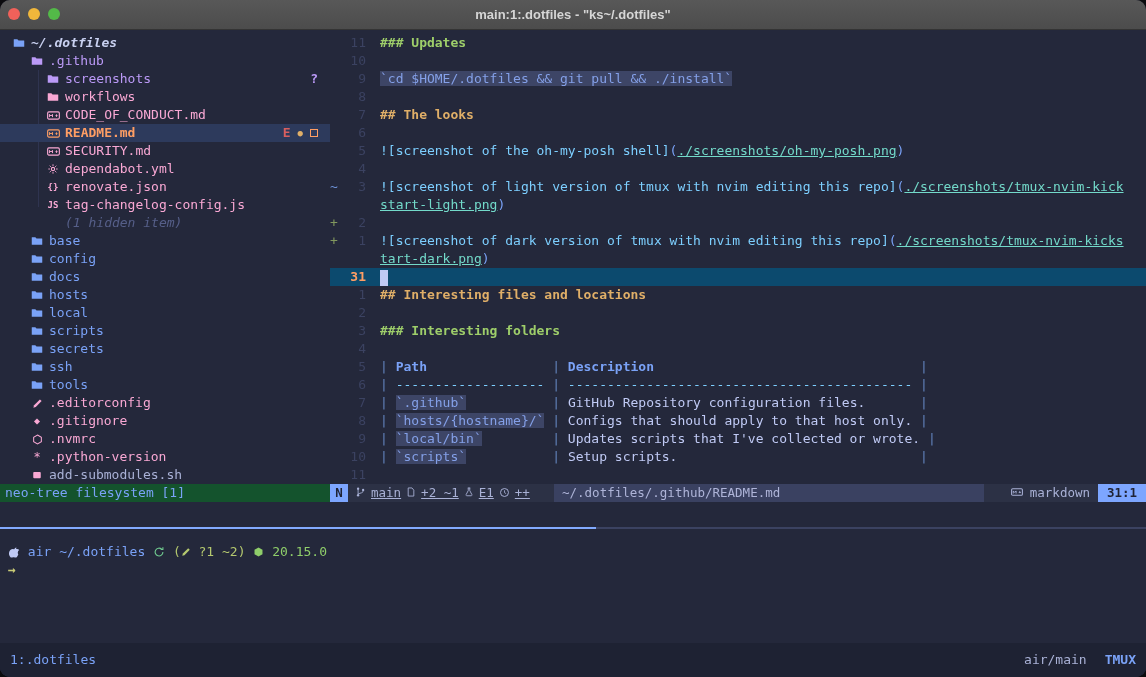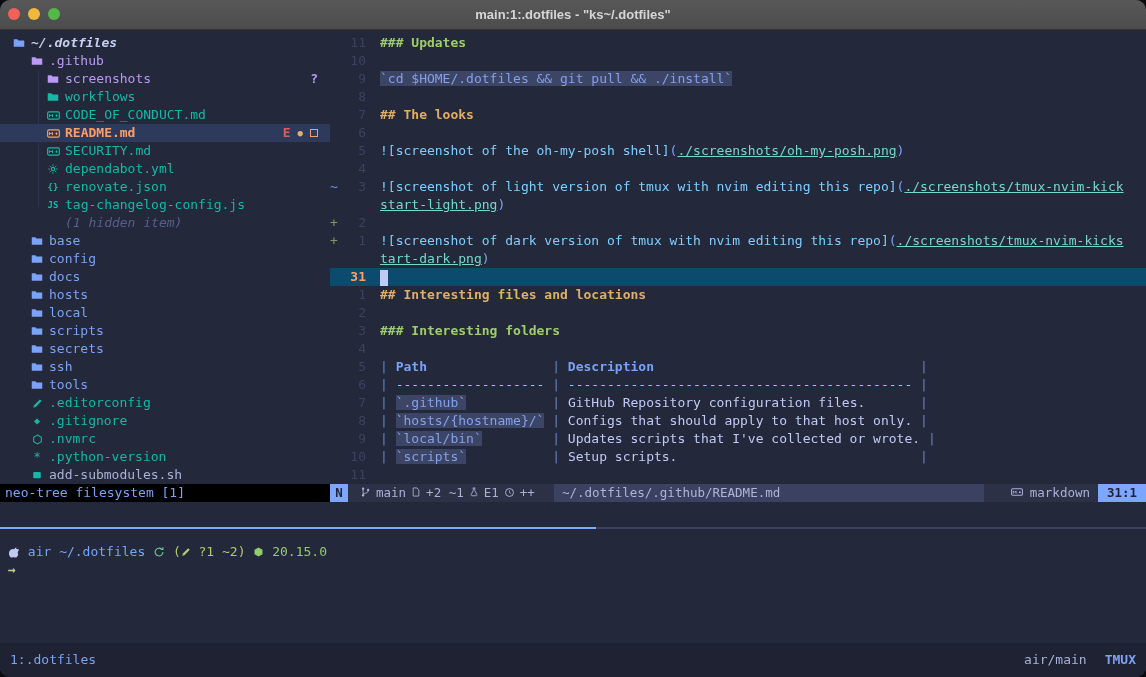--- a/index.html
+++ b/index.html
@@ -22,31 +22,31 @@
   
   .tree{position:absolute;left:0;top:4px;width:330px;}
   .tree-row{height:18px;display:flex;align-items:center;white-space:pre;}
   .tree-row.sel{background:#2d3a5c;}
   .tree-icon{width:14px;height:14px;margin-right:5px;flex:0 0 14px;display:inline-flex;align-items:center;justify-content:center;}
   .ticon{font-size:9px;font-weight:bold;letter-spacing:0;}
   .lvl0{padding-left:12px;} .lvl1{padding-left:30px;} .lvl2{padding-left:46px;}
   .t-root{color:#c8d0f0;font-weight:bold;font-style:italic;}
   .t-purple{color:#bb9af7;}
   .t-blue{color:#7aa2f7;}
-  .t-dim{color:#14b8a6;}
+  .t-dim{color:#f9a8d4;}
   .t-fg{color:#a9b1d6;}
   .t-orange{color:#ff9e64;font-weight:bold;}
   .t-hidden{color:#565f89;font-style:italic;}
   .badges{margin-left:auto;margin-right:12px;display:flex;align-items:center;gap:7px;}
   .b-purple{color:#bb9af7;font-weight:bold;}
   .b-red{color:#d95f5f;font-weight:bold;}
   .b-yellow{color:#e0af68;font-size:9px;}
   .b-box{width:8px;height:8px;border:1.5px solid #ff9e64;display:inline-block;}
   .guide{position:absolute;left:38px;top:40px;width:1px;height:137px;background:#2f3450;}
-  .tree-footer{position:absolute;left:0;top:454px;width:330px;height:18px;background:#000000;
+  .tree-footer{position:absolute;left:0;top:454px;width:330px;height:18px;background:#14532d;
                color:#7aa2f7;padding-left:5px;white-space:pre;}
   
   .editor{position:absolute;left:330px;top:4px;right:0;}
   .e-row{height:18px;display:flex;white-space:pre;position:relative;}
   .e-row.cursorline{background:#0c4a6e;}
   .sign{width:12px;color:transparent;}
   .sign.add{color:#82985e;} .sign.chg{color:#6d91d6;}
   .num{width:24px;text-align:right;color:#3b4261;}
   .num.cur{color:#ff9e64;font-weight:bold;}
   .etext{margin-left:14px;}
@@ -60,21 +60,21 @@
   .c-pipe{color:#6183bb;}
   .c-th{color:#7aa2f7;font-weight:bold;}
   .c-dash{color:#7dcfff;}
   .c-cell{color:#c0caf5;}
   .c-plain{color:#c0caf5;}
   
   .statusline{position:absolute;left:330px;top:454px;right:0;height:18px;background:#2c3145;
               display:flex;align-items:center;color:#a9b1d6;font-size:12.5px;white-space:pre;}
   .sl-mode{width:18px;height:18px;background:#7da6ff;color:#1f2335;font-weight:bold;
            display:flex;align-items:center;justify-content:center;flex:0 0 18px;}
-  .sl-left{display:flex;align-items:center;gap:5px;padding-left:12px;}
+  .sl-left{display:flex;align-items:center;gap:5px;padding-left:7px;text-decoration:underline;}
   .sl-path{position:absolute;left:214px;top:0;width:430px;height:18px;background:#3a4161;
            color:#aeb4d8;display:flex;align-items:center;padding-left:8px;margin-left:10px;}
   .sl-right{margin-left:auto;display:flex;align-items:center;gap:6px;}
   .sl-pos{width:48px;height:18px;background:#7da6ff;color:#1f2335;font-weight:bold;
           display:flex;align-items:center;justify-content:center;margin-left:8px;}
   
   .divider{position:absolute;left:0;top:497px;right:0;height:2px;
            background:linear-gradient(90deg,#82aaff 0 52%,#3b4261 52% 100%);}
   .shell{position:absolute;left:0;top:505px;right:0;height:100px;margin-top:8px;}
   .p-line{height:18px;display:flex;align-items:center;white-space:pre;padding-left:8px;gap:0;}

